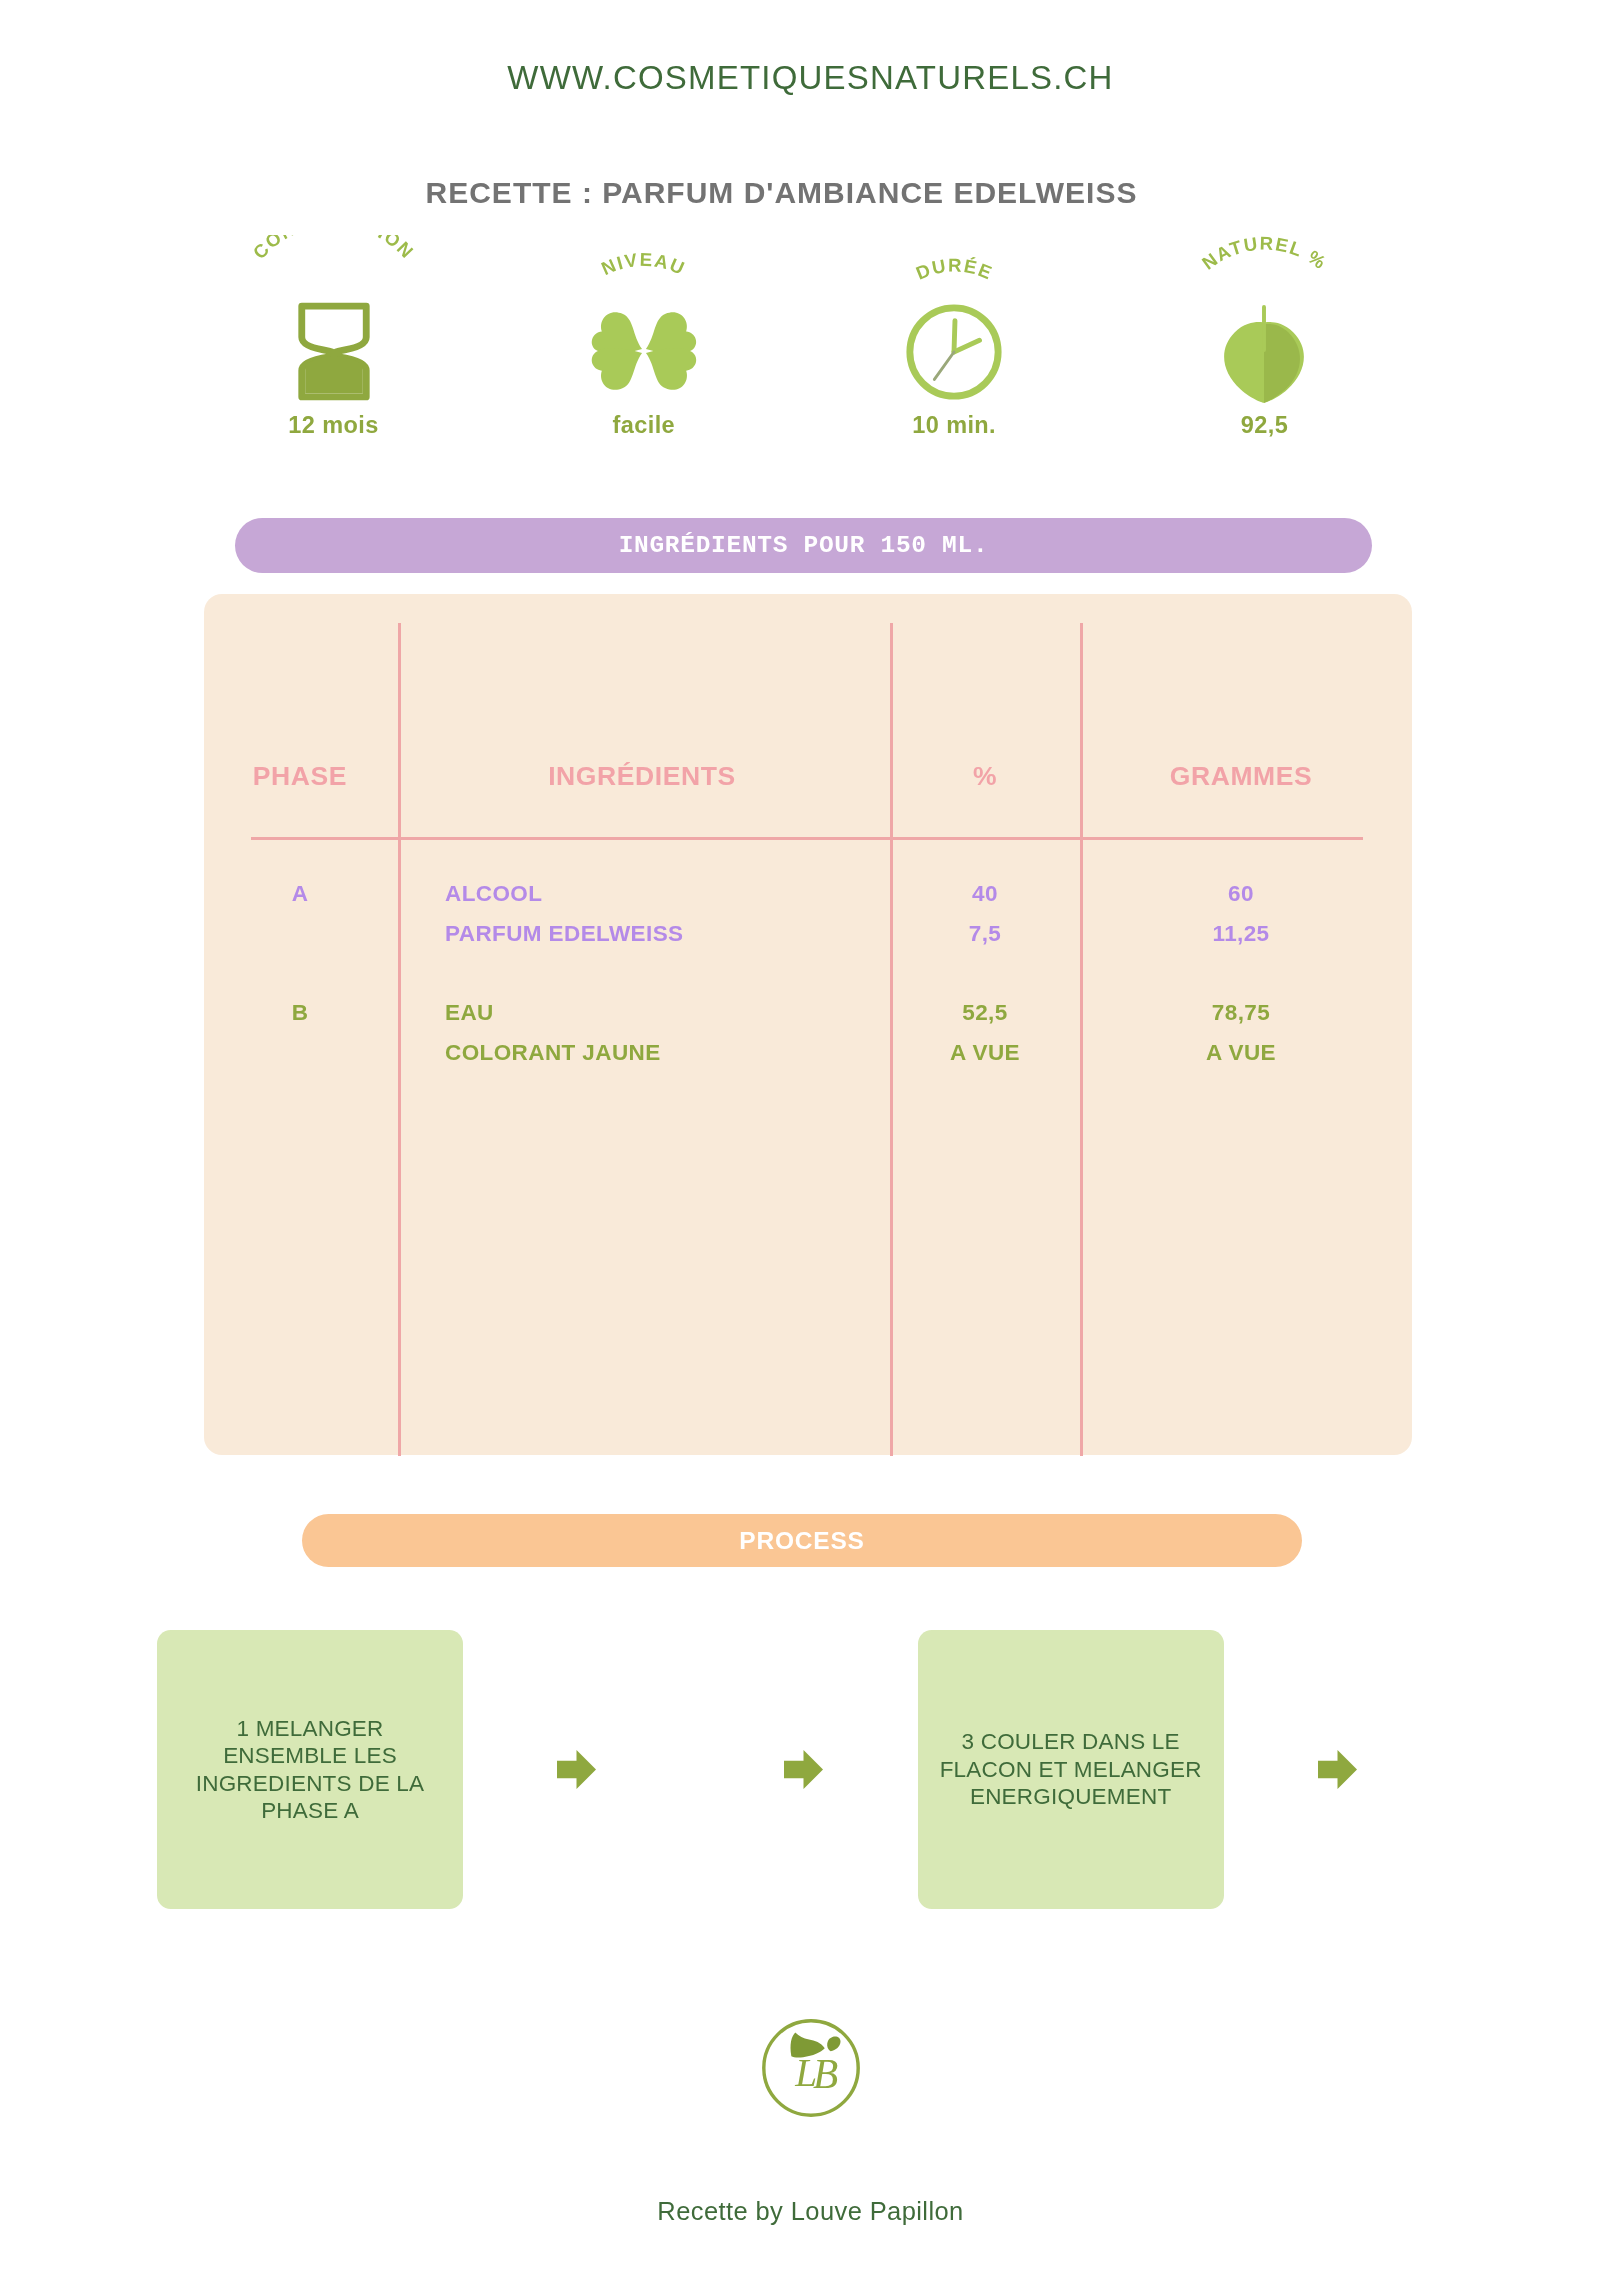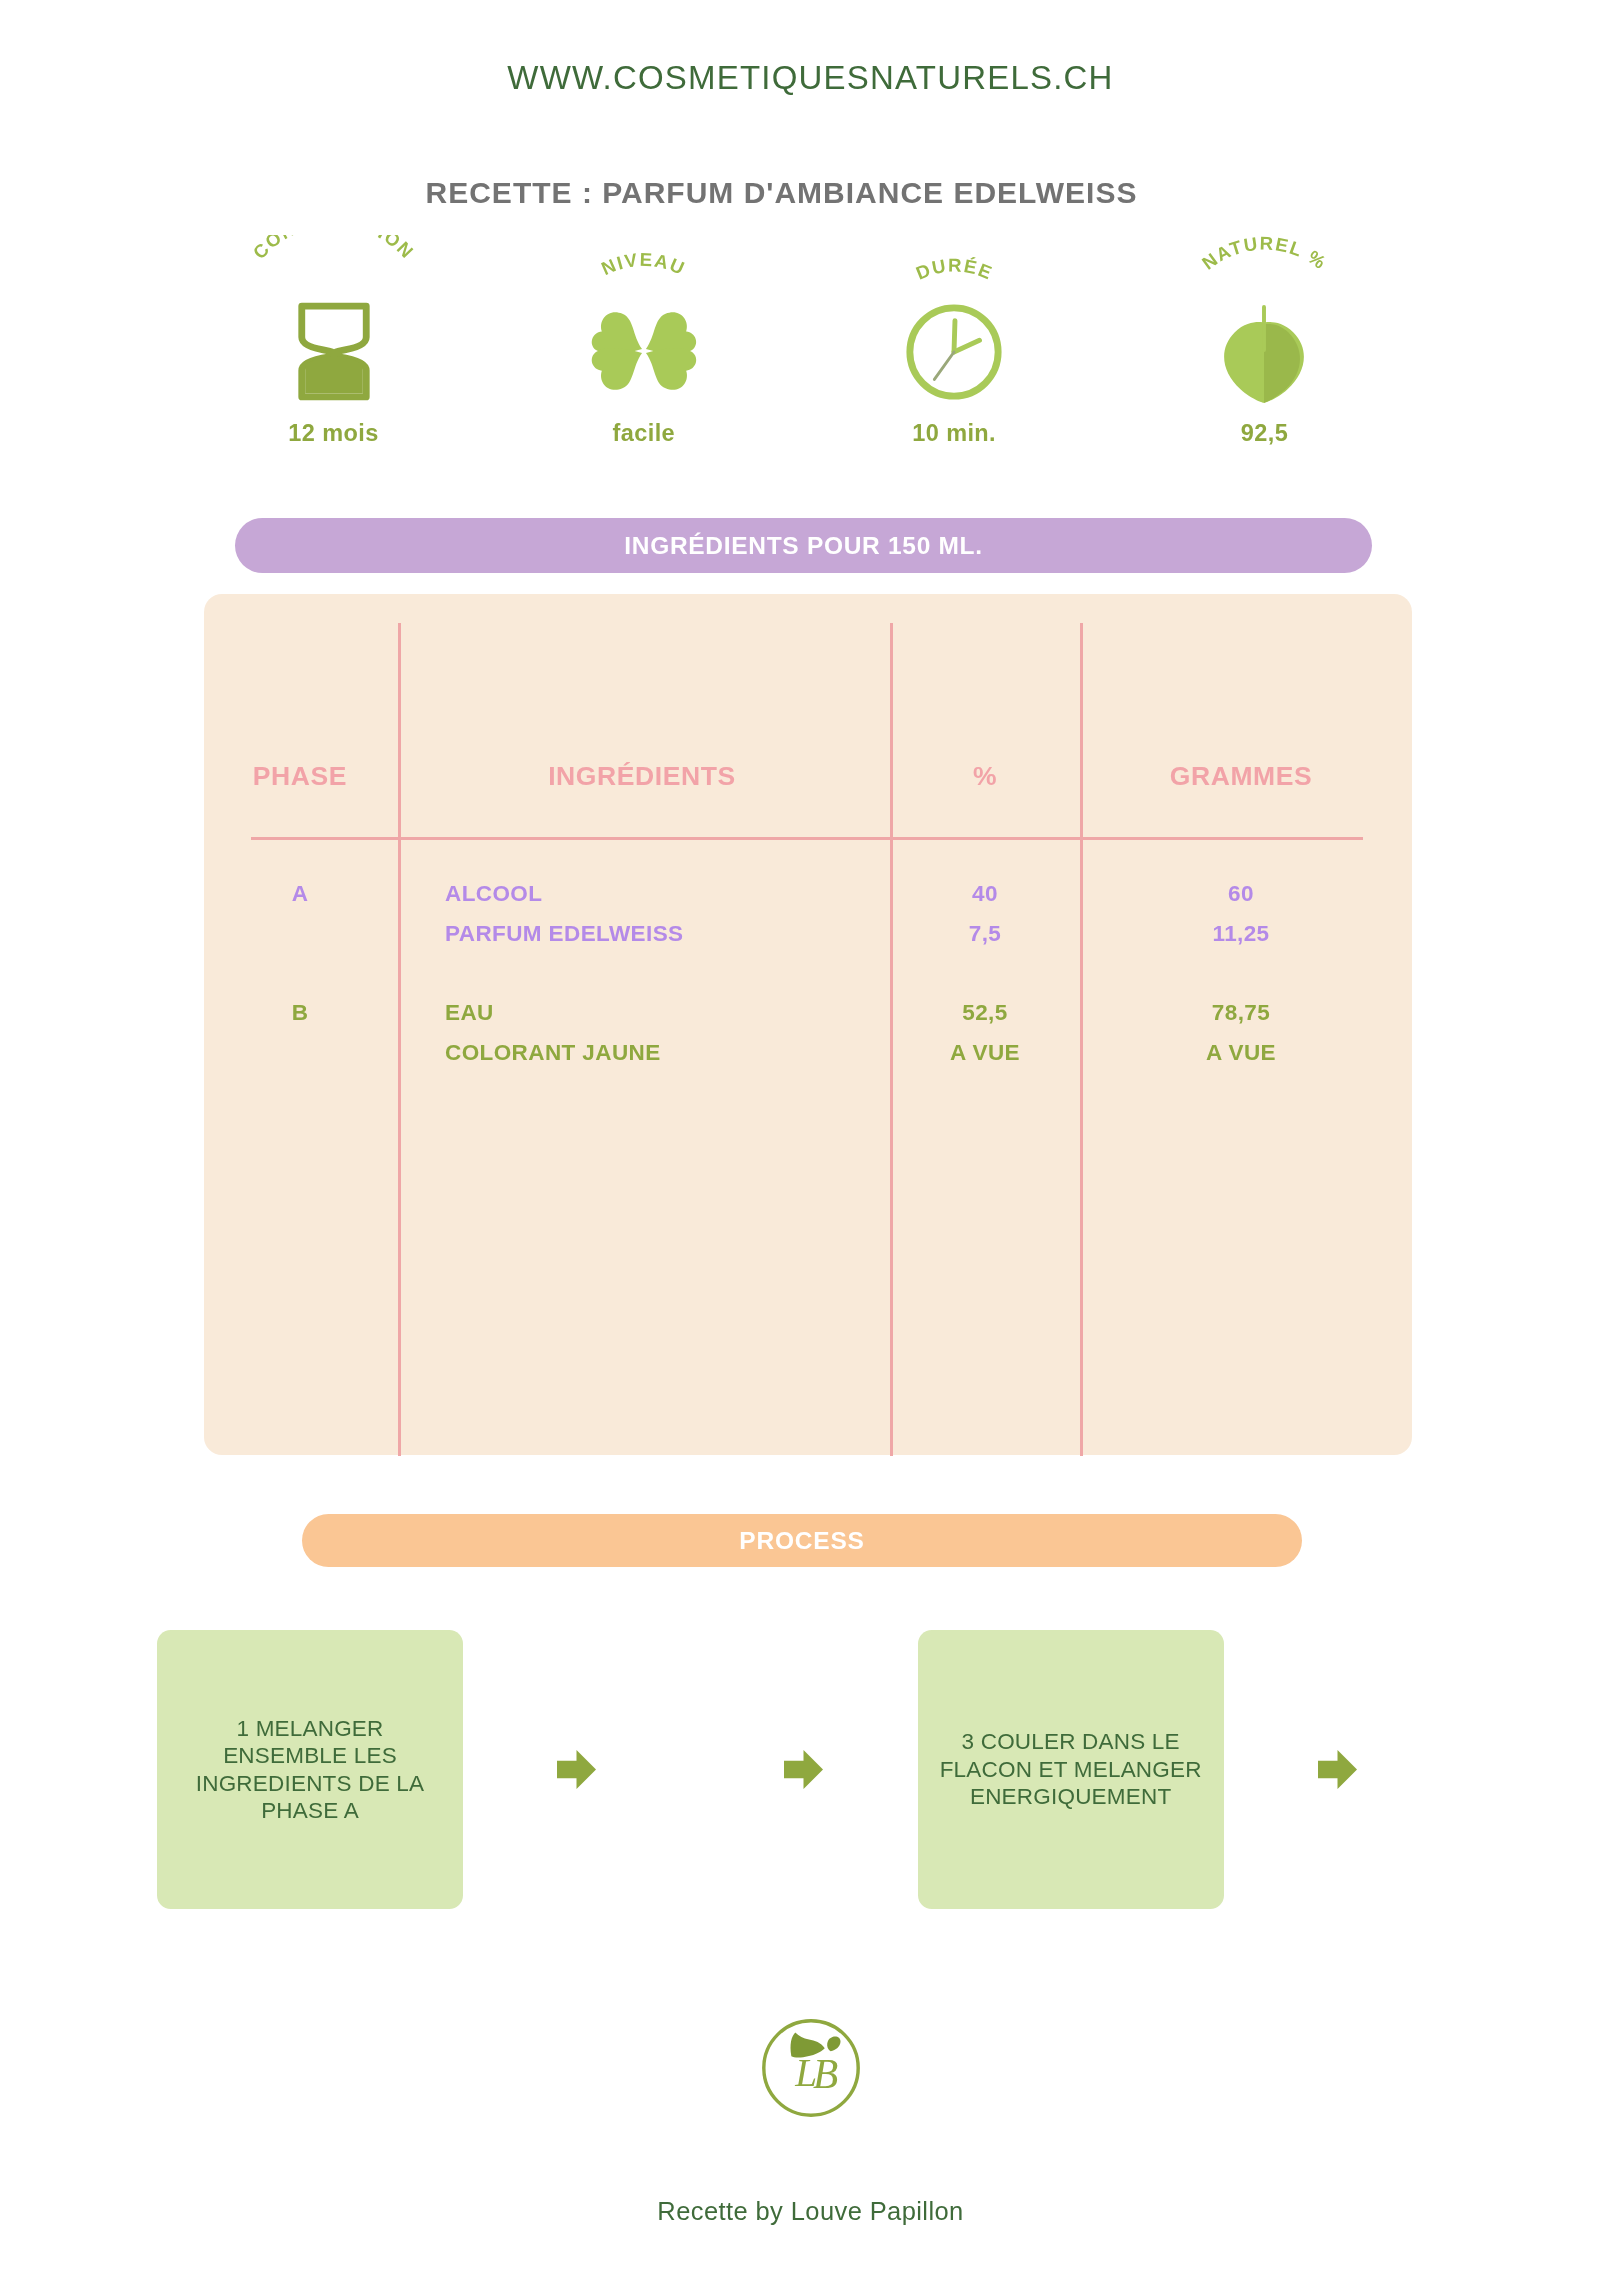--- a/index.html
+++ b/index.html
@@ -65,21 +65,21 @@
   }
   .badge-arc svg { display: block; }
   .badge-art {
     height: 103px;
     display: flex;
     align-items: center;
     justify-content: center;
     margin-top: -3.9px;
   }
   .badge-value {
-    margin-top: 17px;
+    margin-top: 9px;
     font-size: 23.5px;
     font-weight: bold;
     color: #8fa83f;
     letter-spacing: 0.4px;
   }
 
   
   .ingredients-pill {
     position: absolute;
     top: 518px;
@@ -88,20 +88,21 @@
     height: 55px;
     background: #c6a7d6;
     border-radius: 27.4px;
     display: flex;
     align-items: center;
     justify-content: center;
     color: #ffffff;
     font-size: 24.5px;
     font-weight: bold;
     letter-spacing: 0.7px;
+    font-family: Liberation Mono, monospace;
   }
 
   
   .table-panel {
     position: absolute;
     top: 594px;
     left: 204px;
     width: 1208px;
     height: 861px;
     background: #f9ead9;

